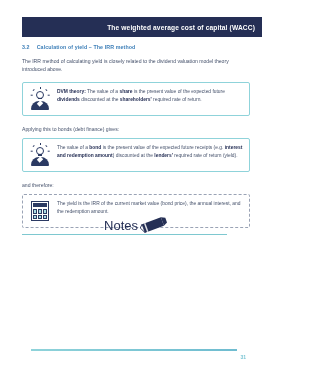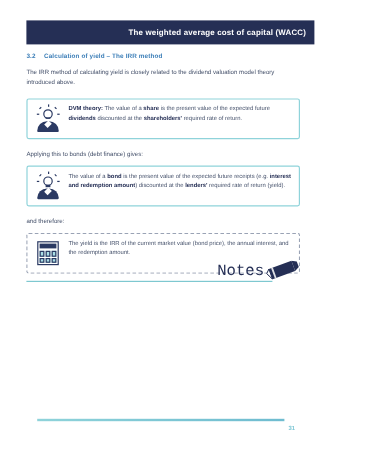--- a/index.html
+++ b/index.html
@@ -183,22 +183,21 @@
   
   .notes-block {
     position: absolute;
     left: 22px;
     top: 217px;
     width: 228px;
   }
   .notes-row {
     display: flex;
     align-items: flex-end;
-    justify-content: flex-end;
-    font-family: Liberation Mono, monospace;
+    justify-content: center;
   }
   .notes-title {
     font-size: 13px;
     color: #252f55;
     line-height: 1;
     padding-bottom: 2px;
   }
   .notes-rule {
     position: absolute;
     left: 0;

